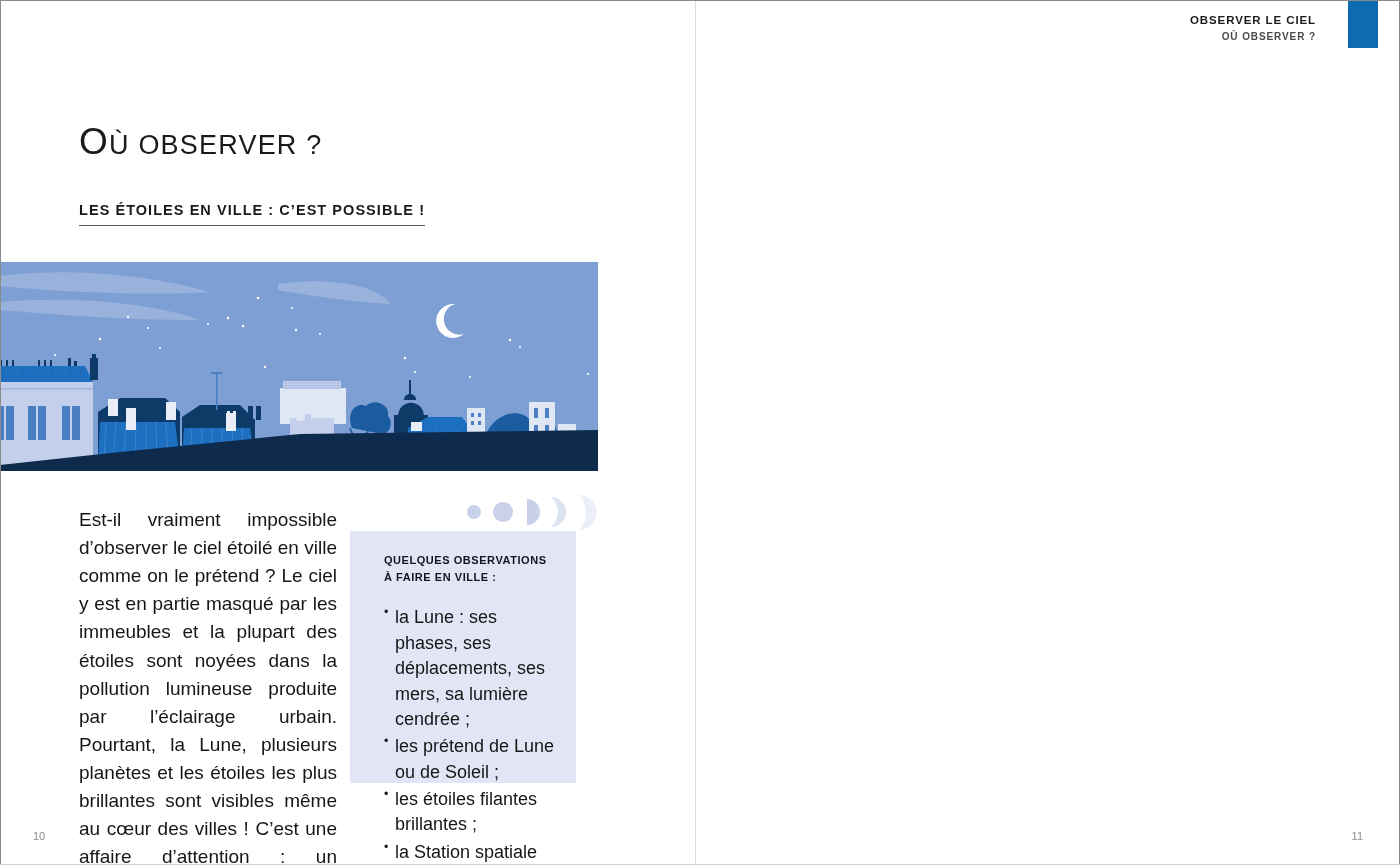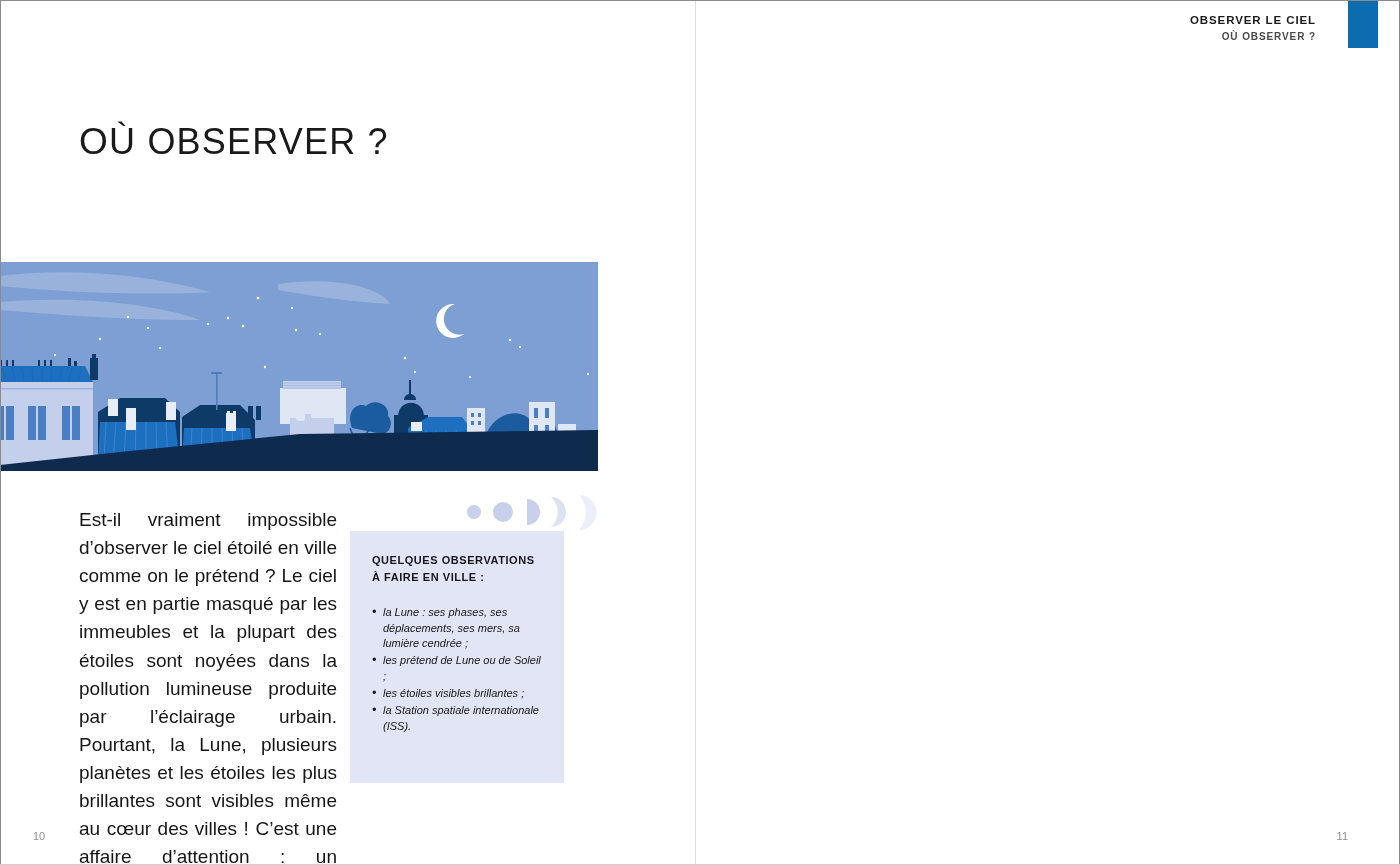--- a/index.html
+++ b/index.html
@@ -21,60 +21,61 @@
 
   
   .runhead{position:absolute;right:84px;top:12px;text-align:right;z-index:20;}
   .runhead .l1{font-size:11.5px;font-weight:bold;letter-spacing:.9px;color:#1b1b1b;line-height:1.45;}
   .runhead .l2{font-size:10px;font-weight:bold;letter-spacing:.9px;color:#4a4a4a;line-height:1.5;}
   .corner-tab{position:absolute;right:22px;top:1px;width:30px;height:47px;background:#0d6cb0;z-index:20;}
 
   
   .h1{position:absolute;left:79px;top:96px;font-size:37px;color:#1a1a1a;letter-spacing:1.2px;
       font-weight:400;font-family:"Liberation Sans", sans-serif;}
-  .h1 .small{font-size:36px;}
+  .h1 .small{font-size:27px;}
   .h2{font-size:14.5px;font-weight:bold;letter-spacing:1.05px;color:#1a1a1a;
       padding-bottom:7px;border-bottom:1.6px solid #595959;display:inline-block;}
   .h2-left{position:absolute;left:79px;top:202px;}
 
   
   .body-col-left{position:absolute;left:79px;top:487px;width:258px;font-size:19px;line-height:1.48;
       color:#161616;text-align:justify;}
 
   
   .infobox{position:absolute;background:#e2e5f5;}
   .infobox .ttl{font-size:11px;font-weight:bold;letter-spacing:.55px;color:#15151e;line-height:1.55;}
   .infobox ul{margin:0;padding:0;list-style:none;}
-  .infobox li{font-size:11px;line-height:1.42;color:#161616;position:relative;padding-left:11px;margin-bottom:1.5px;font-style:italic;}
+  .infobox li{font-size:18px;line-height:1.42;color:#161616;position:relative;padding-left:11px;margin-bottom:1.5px;}
   .infobox li:before{content:"•";position:absolute;left:0;top:-1px;font-size:12.5px;color:#161616;}
-  #box-observations{left:350px;top:531px;width:214px;height:252px;}
+  #box-observations{left:350px;top:531px;width:214px;height:252px;padding-left:12px;}
   #box-observations .inner{padding:21px 20px 0 22px;}
   #box-observations ul{margin-top:19px;}
 
   
   .illus{position:absolute;overflow:hidden;}
   #img-city{left:0;top:262px;width:598px;height:209px;}
 
   
   #moonphases{position:absolute;left:463px;top:492px;width:140px;height:44px;}
 
   
   .folio{position:absolute;bottom:23px;font-size:11px;color:#8e8e8e;text-align:right;}
   .folio-left{left:33px;}
-  .folio-right{right:52px;}
+  .folio-right{right:37px;}
 </style>
 </head>
 <body>
 
 <div class="spread">
 
   <div class="page page-left">
 
     <h1 class="h1"><span>O</span><span class="small">Ù OBSERVER ?</span></h1>
 
+    <div class="h2 h2-left">LES ÉTOILES EN VILLE : C’EST POSSIBLE !</div>
 
     <div class="illus" id="img-city">
       <svg width="598" height="209" viewBox="0 0 598 209" preserveAspectRatio="none">
         <rect x="0" y="0" width="598" height="209" fill="#7e9fd4"></rect>
         <g fill="#9db6de" opacity="0.85">
           <path d="M0 14 C 60 6, 140 10, 210 30 C 150 34, 60 30, 0 24 Z"></path>
           <path d="M0 40 C 70 34, 150 40, 200 58 C 120 58, 50 52, 0 48 Z"></path>
           <path d="M278 22 C 330 14, 380 24, 390 42 C 350 40, 300 32, 278 28 Z"></path>
         </g>
         <g fill="#ffffff">
@@ -215,21 +216,21 @@
 
     <div class="infobox" id="box-observations">
       <div class="inner">
         <div class="ttl">
           <div>QUELQUES OBSERVATIONS</div>
           <div>À FAIRE EN VILLE :</div>
         </div>
         <ul>
           <li>la Lune : ses phases, ses déplacements, ses mers, sa lumière cendrée ;</li>
           <li>les prétend de Lune ou de Soleil ;</li>
-          <li>les étoiles visibles brillantes ;</li>
+          <li>les étoiles filantes brillantes ;</li>
           <li>la Station spatiale internationale (ISS).</li>
         </ul>
       </div>
     </div>
 
     <div class="folio folio-left">10</div>
   </div>
 
   <div class="page page-right">
 

